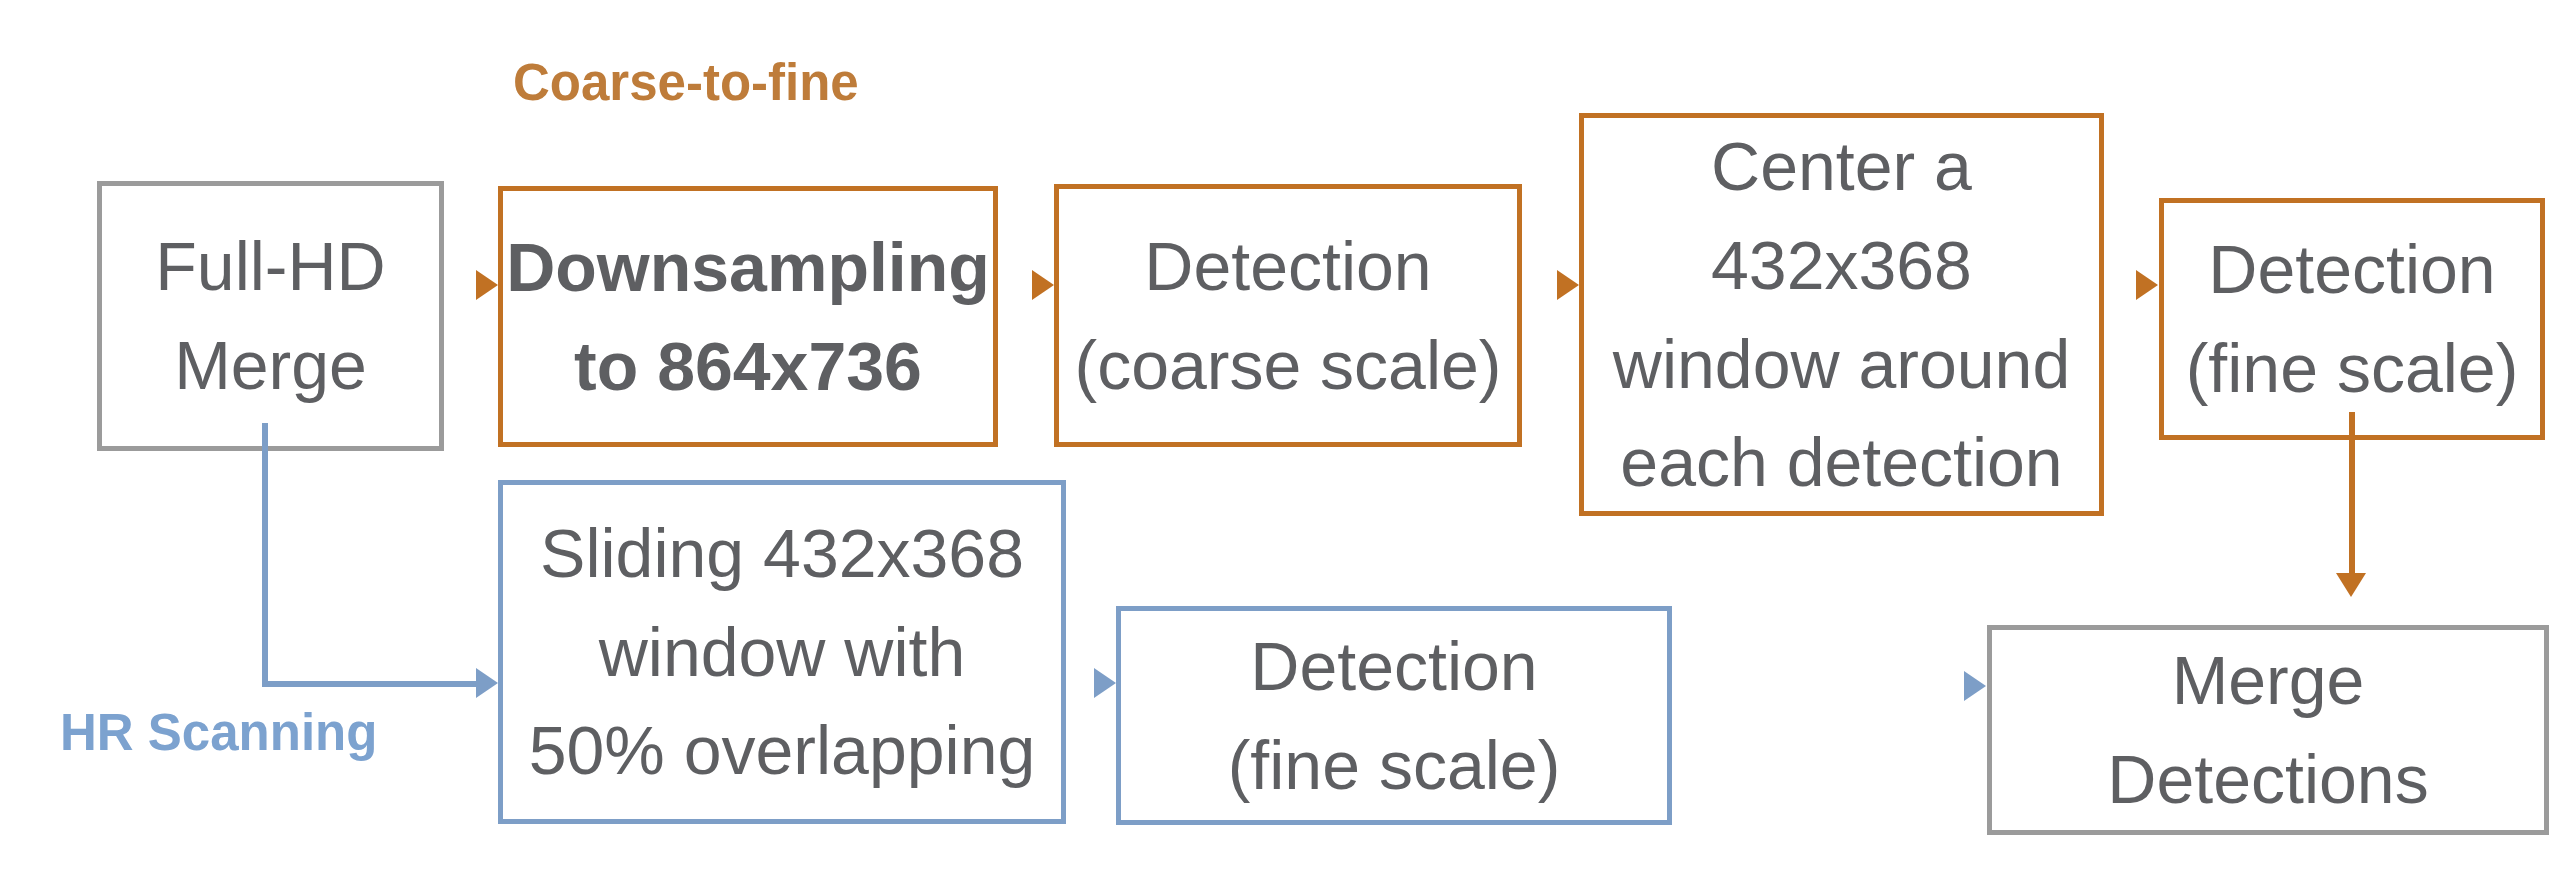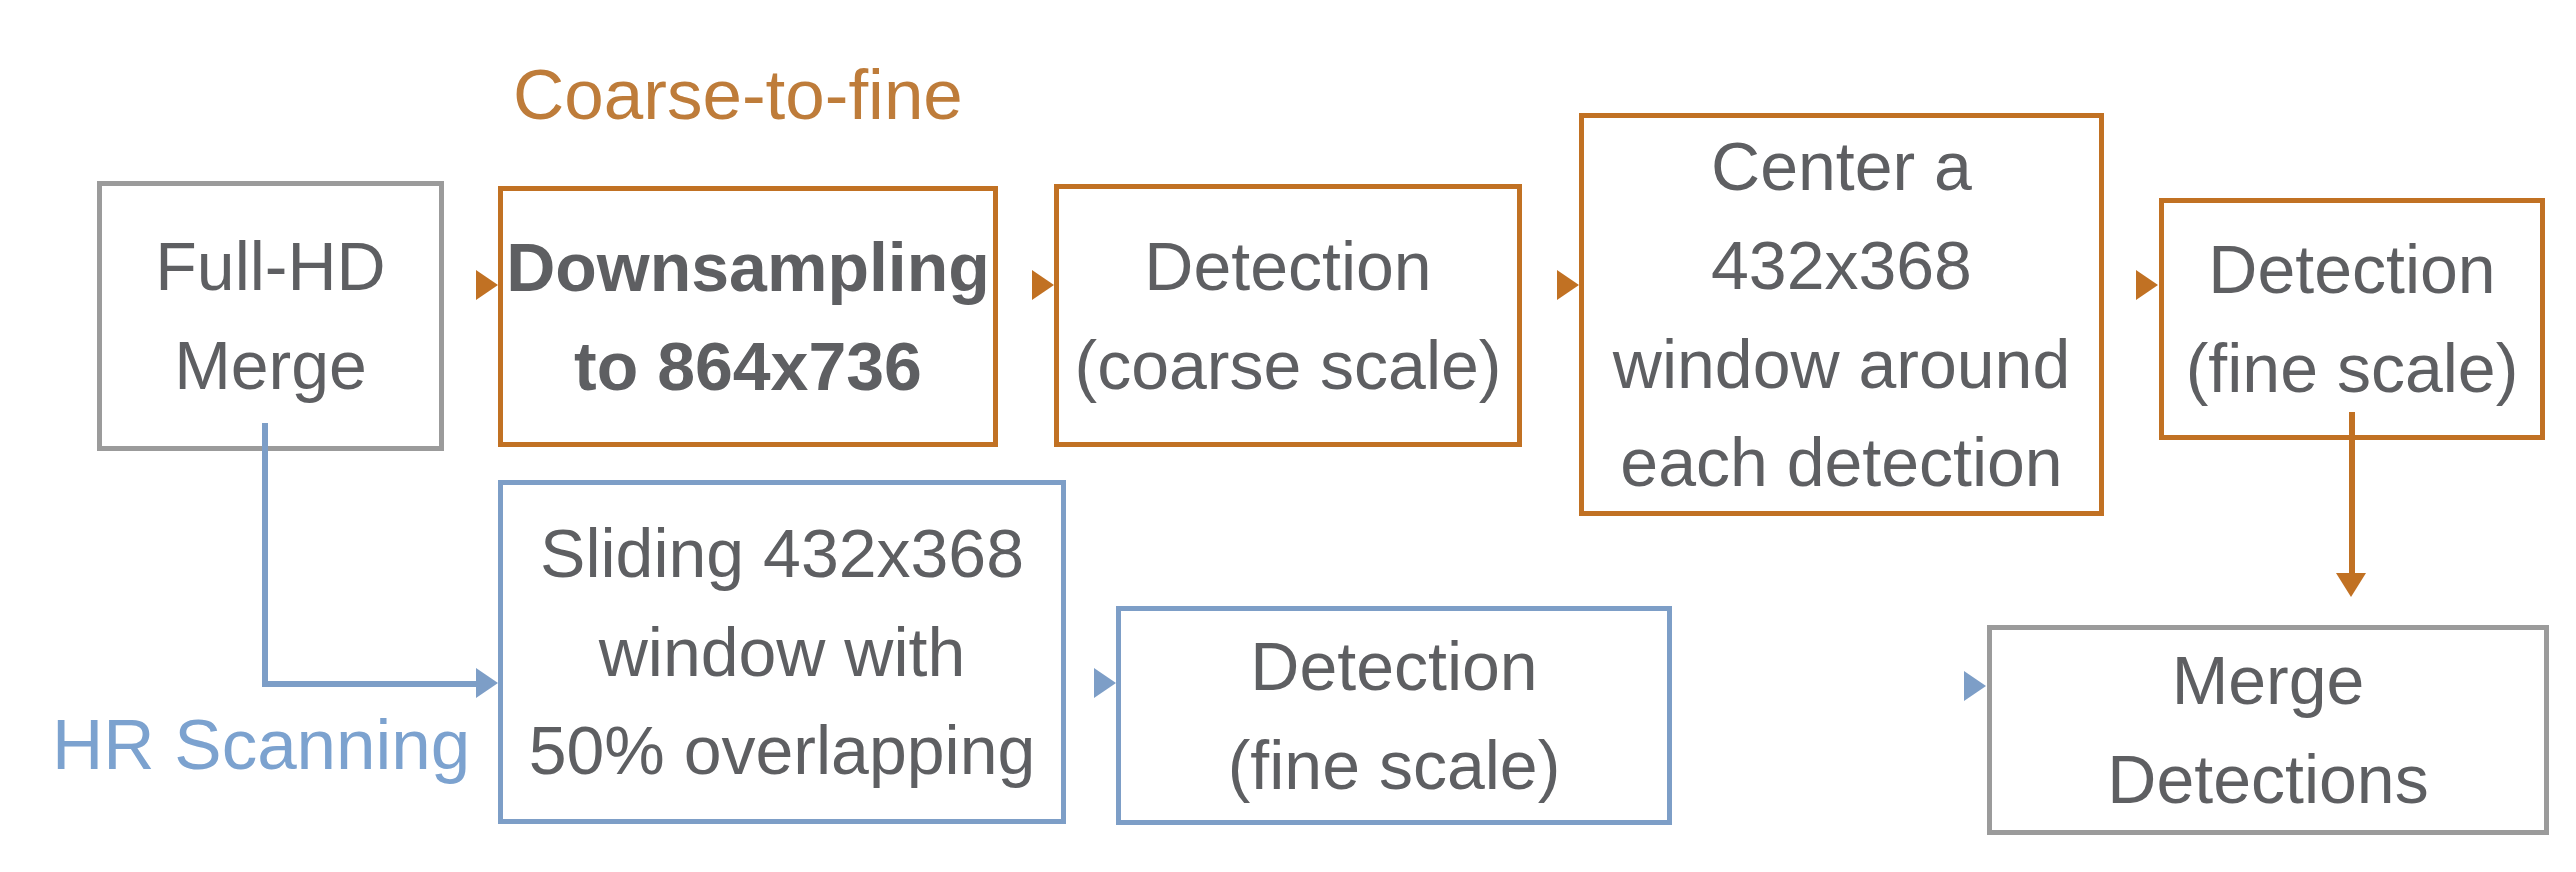--- a/index.html
+++ b/index.html
@@ -40,26 +40,27 @@
   .b-down   {left:498px;  top:158px; width:500px; height:261px;font-weight:bold;}
   .b-coarse {left:1054px; top:156px; width:468px; height:263px;}
   .b-center {left:1579px; top:85px; width:525px; height:403px;}
   .b-finetop{left:2159px; top:170px; width:386px; height:242px;}
   .b-sliding{left:498px;  top:452px; width:568px; height:344px;}
   .b-finebot{left:1116px; top:578px; width:556px; height:219px;}
   .b-merge  {left:1987px; top:597px; width:562px; height:210px;}
 
   .flow-label{
     position:absolute;
-    font-size:71px;
+    font-size:51px;
     line-height:1.2;
     white-space:nowrap;
+    font-weight:bold;
   }
   .coarse-label{left:513px; top:52px;  color:var(--orange-text);}
-  .hr-label   {left:52px; top:702px; color:var(--blue-text);}
+  .hr-label   {left:60px; top:702px; color:var(--blue-text);}
 
   
   .arrow-r{position:absolute;height:31px;}
   .arrow-r .shaft{
     position:absolute;left:0;top:12.7px;height:6px;
     background:var(--orange);
   }
   .arrow-r .head{
     position:absolute;right:0;top:0;width:0;height:0;
     border-top:15.7px solid transparent;

